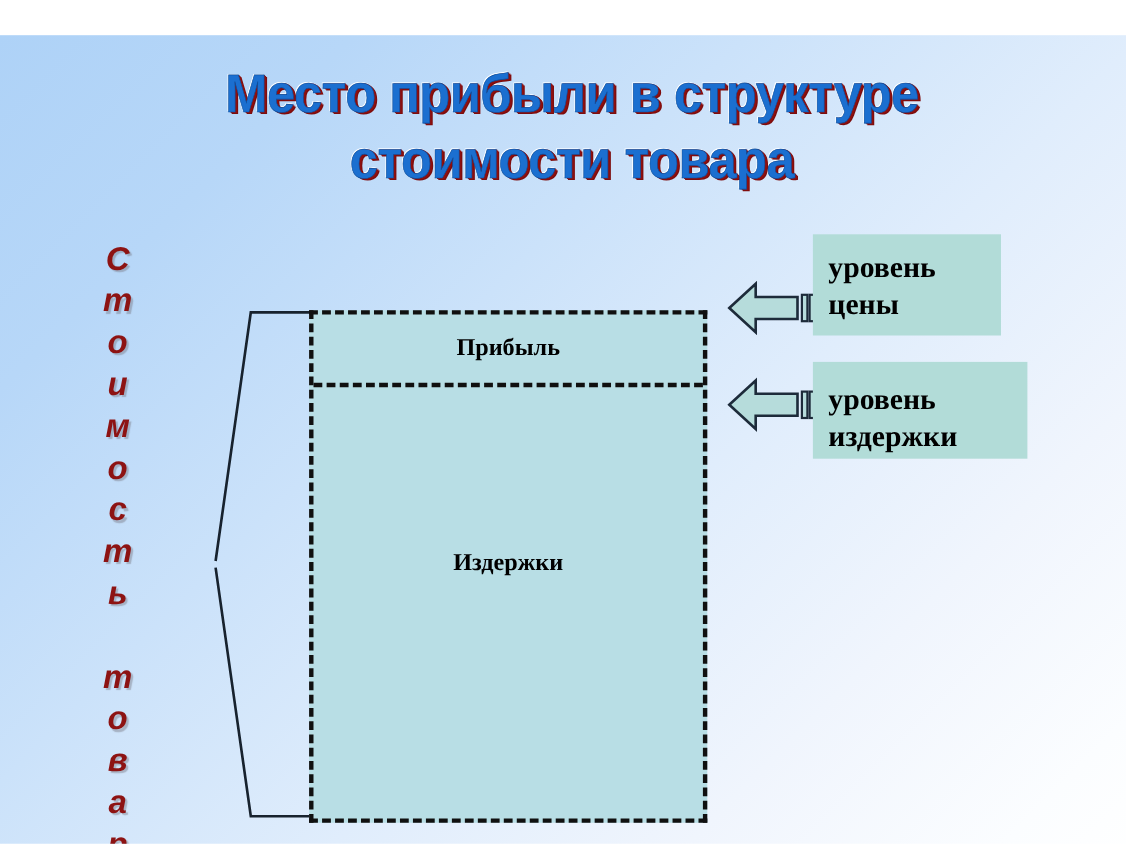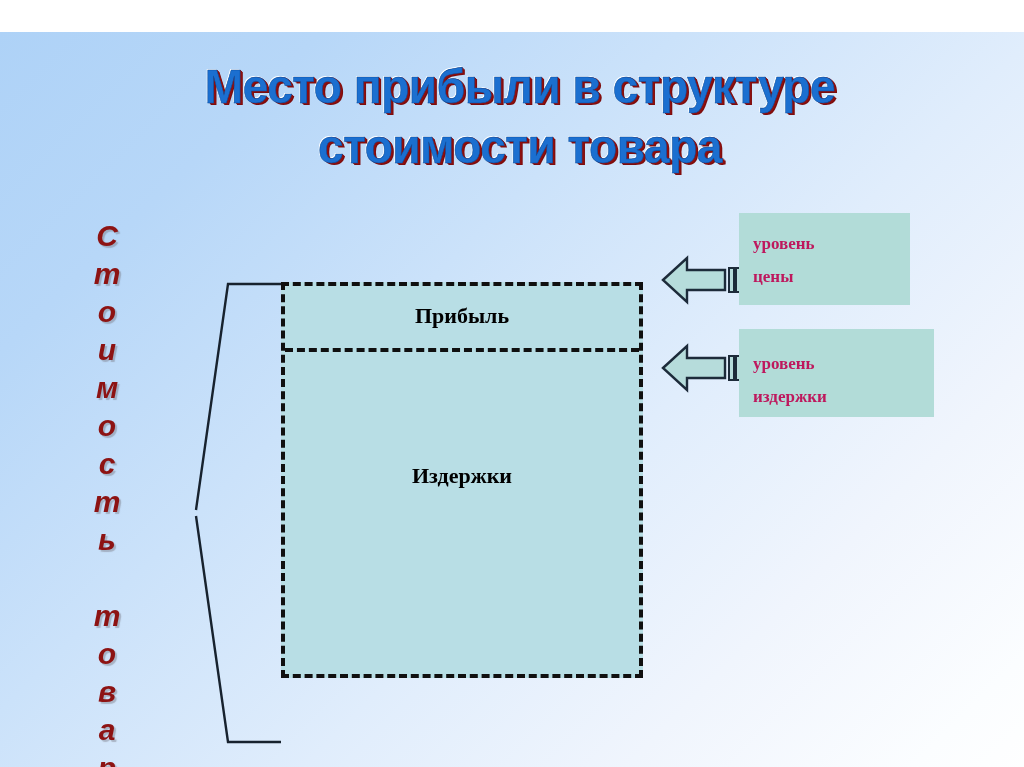--- a/index.html
+++ b/index.html
@@ -78,21 +78,21 @@
     color: transparent;
     text-shadow: none;
   }
 
   
   #structure {
     position: absolute;
     left: 281px;
     top: 250px;
     width: 362px;
-    height: 396px;
+    height: 466px;
     box-sizing: border-box;
     background: #b8dee5;
     border: 4px dashed #101010;
   }
   #profit-cell {
     position: absolute;
     left: 0;
     top: 0;
     width: 100%;
     height: 66px;
@@ -136,23 +136,23 @@
   
   .callout {
     position: absolute;
     background: #b2dcd8;
     box-sizing: border-box;
     padding: 14px 0 0 14px;
   }
   .callout-text {
     font-family: "Liberation Serif", serif;
     font-weight: bold;
-    font-size: 17px;
+    font-size: 27px;
     line-height: 33px;
-    color: #be185d;
+    color: #000000;
     white-space: pre-line;
   }
   #callout-price {
     left: 739px;
     top: 181px;
     width: 171px;
     height: 92px;
   }
   #callout-cost {
     left: 739px;

